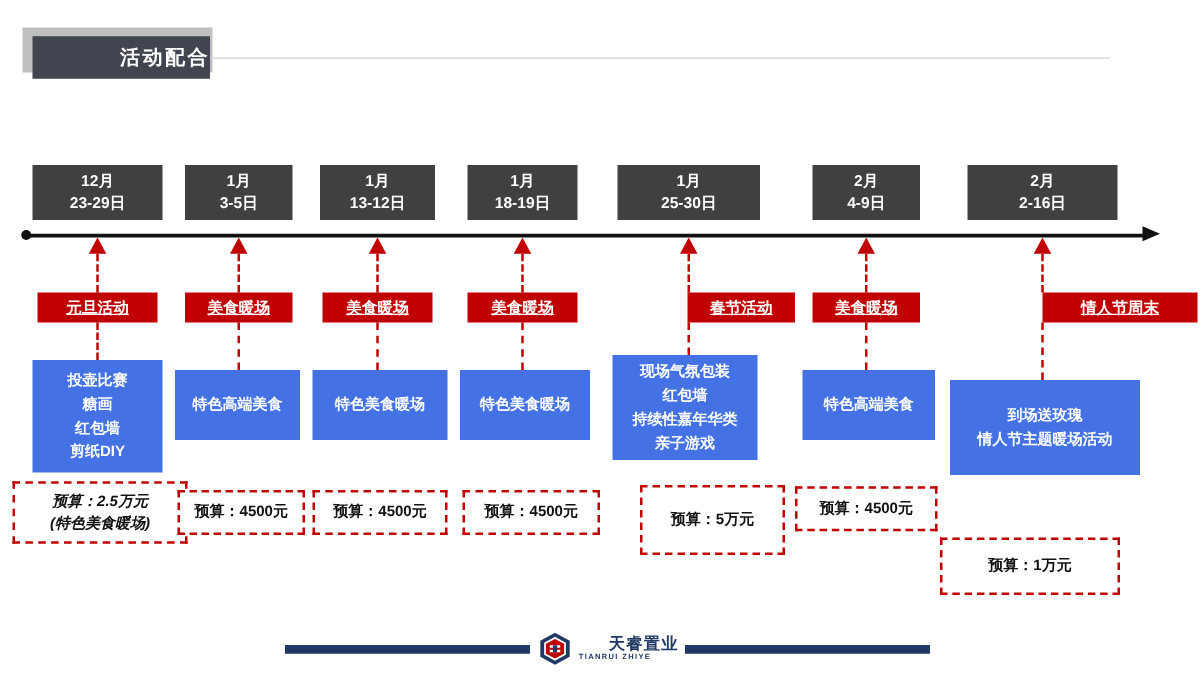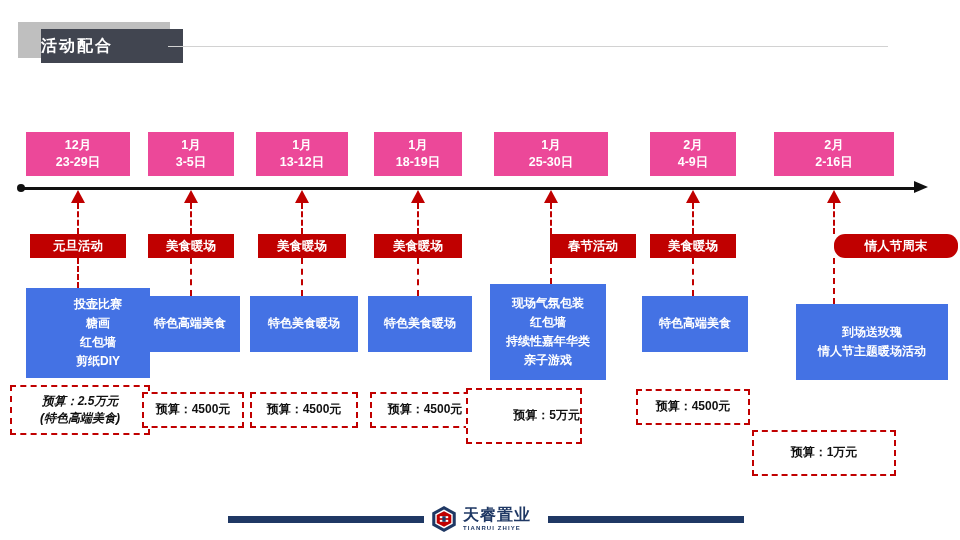--- a/index.html
+++ b/index.html
@@ -27,22 +27,21 @@
     width: 152px; height: 36px;
     background: #bfbfbf;
   }
   .title-box {
     position: absolute;
     left: 26px; top: 29px;
     width: 142px; height: 34px;
     background: #414550;
     display: flex;
     align-items: center;
-    justify-content: flex-start;
-    margin-left: 15px;
+    justify-content: flex-end;
   }
   .title-box span {
     color: #ffffff;
     font-size: 16px;
     font-weight: bold;
     letter-spacing: 2px;
   }
   .title-rule {
     position: absolute;
     left: 168px; top: 46px;
@@ -71,21 +70,21 @@
     border-top: 6px solid transparent;
     border-bottom: 6px solid transparent;
     border-left: 14px solid #111111;
   }
 
   
   .date-box {
     position: absolute;
     top: 132px;
     height: 44px;
-    background: #ec4899;
+    background: #404040;
     color: #ffffff;
     display: flex;
     flex-direction: column;
     align-items: center;
     justify-content: center;
     font-size: 12.5px;
     font-weight: bold;
     line-height: 1.35;
   }
 
@@ -94,20 +93,21 @@
     position: absolute;
     top: 234px;
     height: 24px;
     background: #C00000;
     color: #ffffff;
     display: flex;
     align-items: center;
     justify-content: center;
     font-size: 12.5px;
     font-weight: bold;
+    text-decoration: underline;
   }
 
   
   .conn {
     position: absolute;
     width: 0;
     border-left: 2px dashed #C00000;
   }
   .arrowhead {
     position: absolute;
@@ -167,24 +167,25 @@
   }
   .logo-mark { width: 28px; height: 28px; flex: none; }
   .logo-text {
     margin-left: 5px;
     display: flex;
     flex-direction: column;
     justify-content: center;
   }
   .logo-cn {
     color: #1F3864;
-    font-size: 16px;
+    font-size: 13px;
     font-weight: bold;
     letter-spacing: 1px;
     line-height: 1.1;
+    margin-left: 24px;
   }
   .logo-en {
     color: #1F3864;
     font-size: 6px;
     font-weight: bold;
     letter-spacing: 1.1px;
     line-height: 1.1;
     margin-top: 1px;
   }
 </style>
@@ -256,67 +257,67 @@
       <div class="conn" style="left: 833px; top: 203px; height: 31px;"></div>
       <div class="conn" style="left: 833px; top: 258px; height: 46px;"></div>
     </div>
   <div id="layer-events">
       <div class="event-label" style="left: 30px; width: 96px;">元旦活动</div>
       <div class="event-label" style="left: 148px; width: 86px;">美食暖场</div>
       <div class="event-label" style="left: 258px; width: 88px;">美食暖场</div>
       <div class="event-label" style="left: 374px; width: 88px;">美食暖场</div>
       <div class="event-label" style="left: 550px; width: 86px;">春节活动</div>
       <div class="event-label" style="left: 650px; width: 86px;">美食暖场</div>
-      <div class="event-label" style="left: 834px; width: 124px; border-radius: 11px;">情人节周末</div>
+      <div class="event-label" style="left: 834px; width: 124px;">情人节周末</div>
     </div>
   <div id="layer-contents">
-      <div class="content-box" style="left: 26px; width: 104px; top: 288px; height: 90px; padding-left: 20px;">
+      <div class="content-box" style="left: 26px; width: 104px; top: 288px; height: 90px;">
         <div>投壶比赛</div>
         <div>糖画</div>
         <div>红包墙</div>
         <div>剪纸DIY</div>
       </div>
       <div class="content-box" style="left: 140px; width: 100px; top: 296px; height: 56px;">
         <div>特色高端美食</div>
       </div>
       <div class="content-box" style="left: 250px; width: 108px; top: 296px; height: 56px;">
         <div>特色美食暖场</div>
       </div>
       <div class="content-box" style="left: 368px; width: 104px; top: 296px; height: 56px;">
         <div>特色美食暖场</div>
       </div>
-      <div class="content-box" style="left: 490px; width: 116px; top: 284px; height: 96px;">
+      <div class="content-box" style="left: 490px; width: 116px; top: 284px; height: 84px;">
         <div>现场气氛包装</div>
         <div>红包墙</div>
         <div>持续性嘉年华类</div>
         <div>亲子游戏</div>
       </div>
       <div class="content-box" style="left: 642px; width: 106px; top: 296px; height: 56px;">
         <div>特色高端美食</div>
       </div>
-      <div class="content-box" style="left: 760px; width: 152px; top: 304px; height: 76px; margin-left: 36px;">
+      <div class="content-box" style="left: 760px; width: 152px; top: 304px; height: 76px;">
         <div>到场送玫瑰</div>
         <div>情人节主题暖场活动</div>
       </div>
     </div>
   <div id="layer-budgets">
       <div class="budget-box" style="left: 10px; width: 136px; top: 385px; height: 46px; font-style: italic;">
         <div>预算：2.5万元</div>
-        <div>(特色高端美食)</div>
+        <div>(特色美食暖场)</div>
       </div>
       <div class="budget-box" style="left: 142px; width: 98px; top: 392px; height: 32px;">
         <div>预算：4500元</div>
       </div>
       <div class="budget-box" style="left: 250px; width: 104px; top: 392px; height: 32px;">
         <div>预算：4500元</div>
       </div>
       <div class="budget-box" style="left: 370px; width: 106px; top: 392px; height: 32px;">
         <div>预算：4500元</div>
       </div>
-      <div class="budget-box" style="left: 466px; width: 112px; top: 388px; height: 52px; align-items: flex-end;">
+      <div class="budget-box" style="left: 512px; width: 112px; top: 388px; height: 52px;">
         <div>预算：5万元</div>
       </div>
       <div class="budget-box" style="left: 636px; width: 110px; top: 389px; height: 32px;">
         <div>预算：4500元</div>
       </div>
       <div class="budget-box" style="left: 752px; width: 140px; top: 430px; height: 42px;">
         <div>预算：1万元</div>
       </div>
     </div>
 

